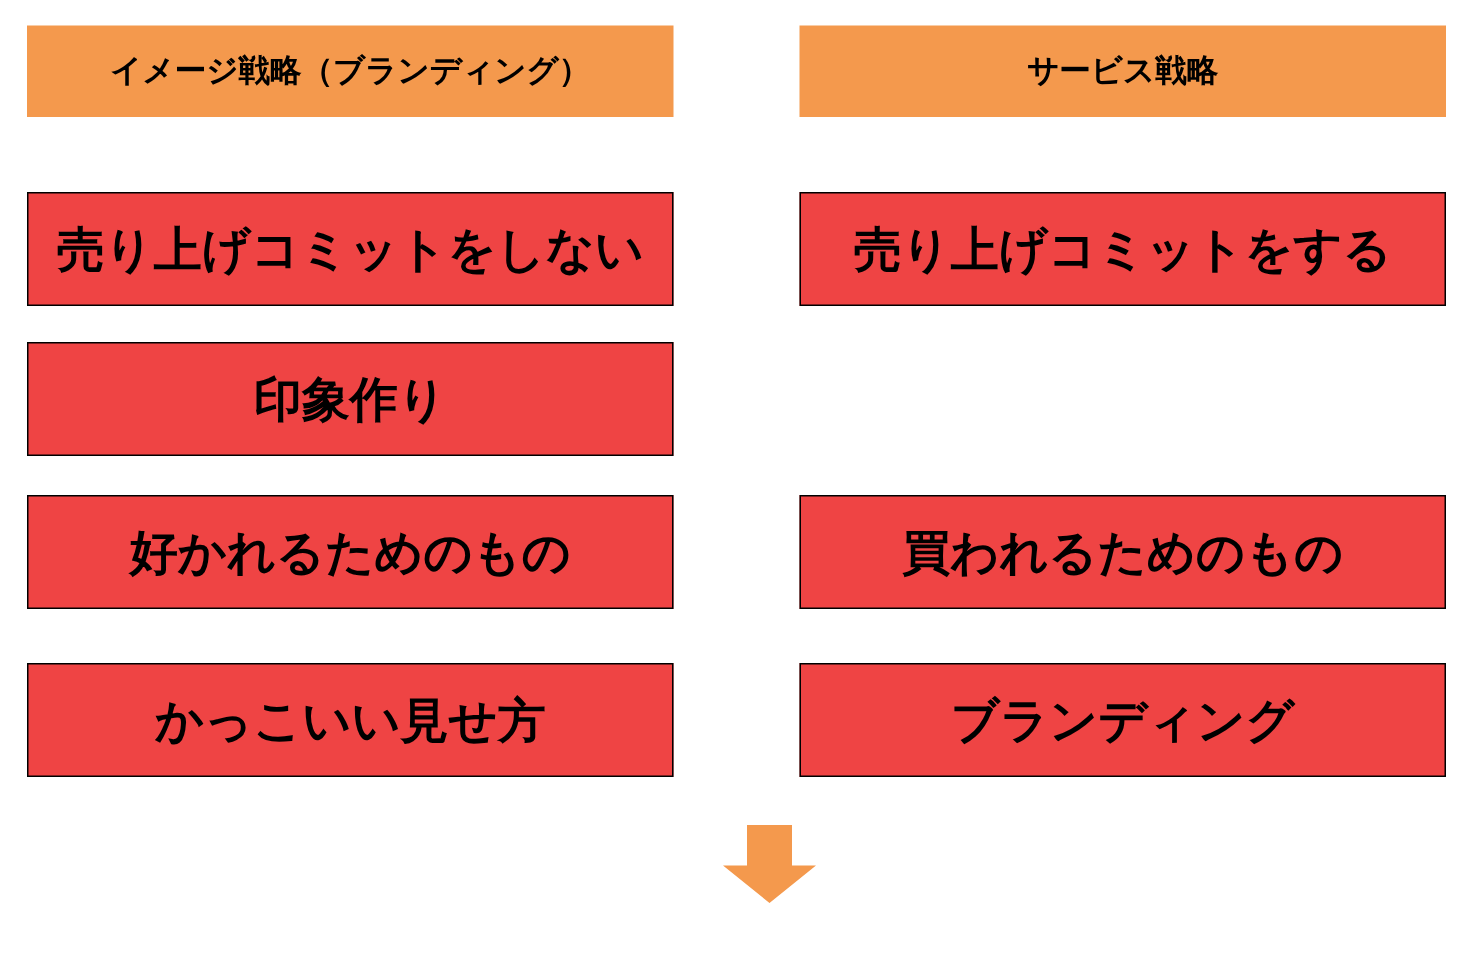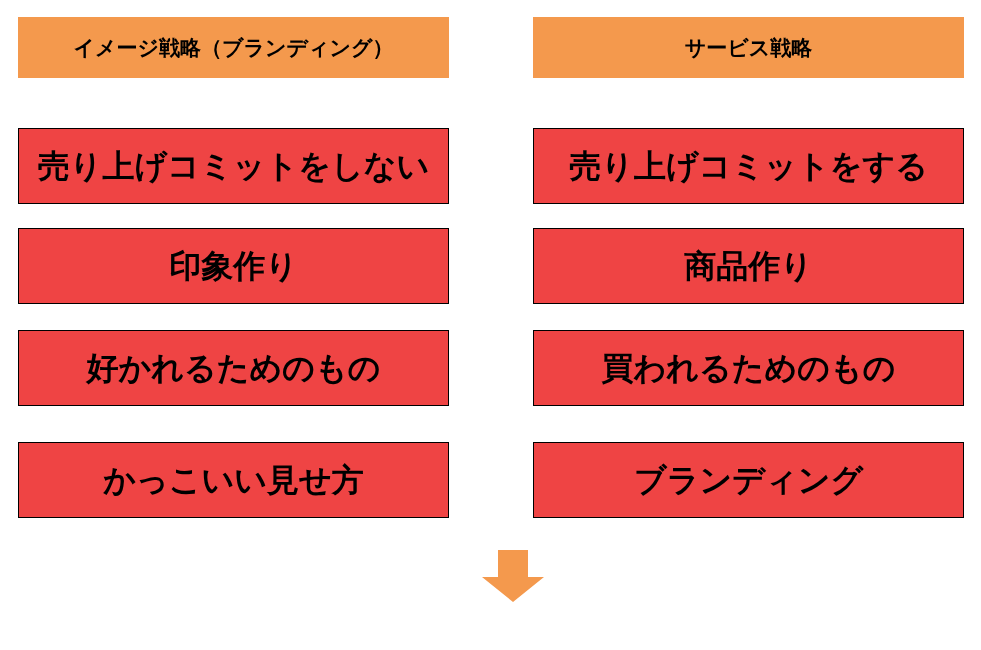--- a/index.html
+++ b/index.html
@@ -78,21 +78,20 @@
 
   <div class="col-header left-col row-header">イメージ戦略（ブランディング）</div>
   <div class="col-header right-col row-header">サービス戦略</div>
 
   <div class="item-box left-col row-1">売り上げコミットをしない</div>
   <div class="item-box left-col row-2">印象作り</div>
   <div class="item-box left-col row-3">好かれるためのもの</div>
   <div class="item-box left-col row-4">かっこいい見せ方</div>
 
   <div class="item-box right-col row-1">売り上げコミットをする</div>
-  <div class="item-box right-col row-2">商品作り</div>
   <div class="item-box right-col row-3">買われるためのもの</div>
   <div class="item-box right-col row-4">ブランディング</div>
 
   <svg class="down-arrow" viewBox="0 0 62 52" aria-hidden="true">
     <polygon points="16,0 46,0 46,27 62,27 31,52 0,27 16,27" fill="#F4994D"></polygon>
   </svg>
 
 
 </div>
 

